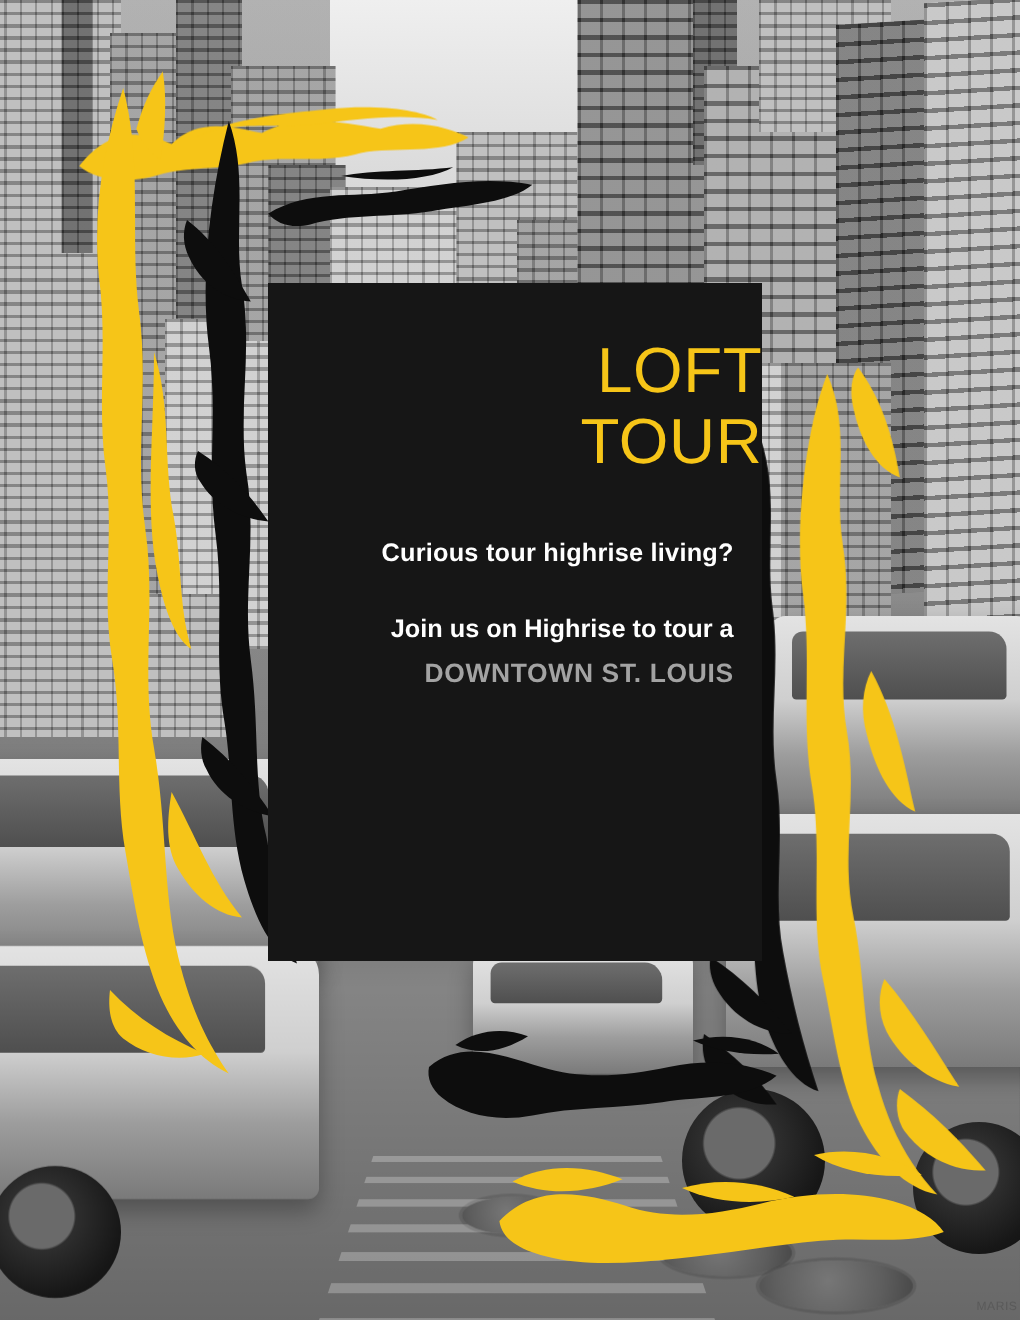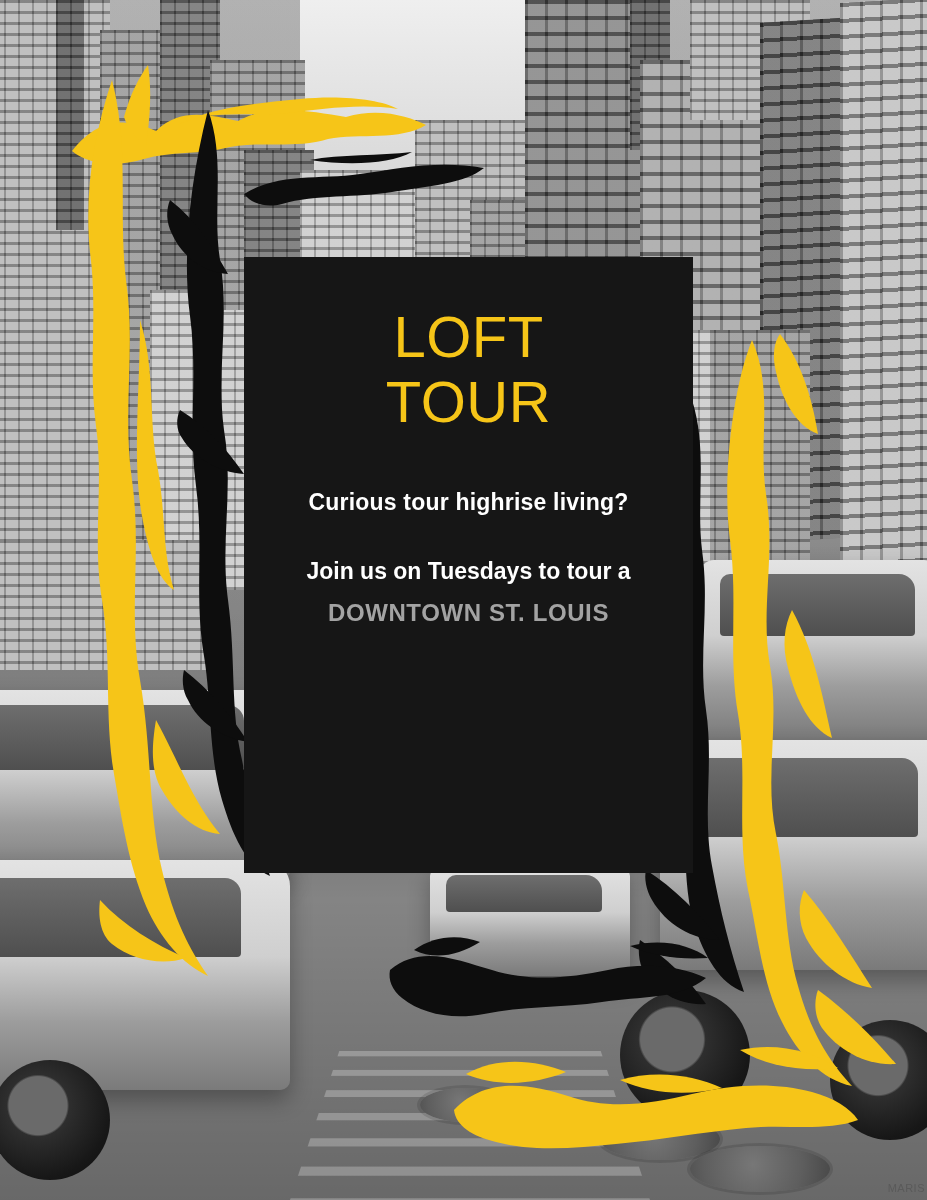--- a/index.html
+++ b/index.html
@@ -109,21 +109,21 @@
 
   
   .panel {
     position: absolute;
     left: 244px;
     top: 257px;
     width: 449px;
     height: 616px;
     background: #161616;
     color: #fff;
-    text-align: center;
+    text-align: right;
   }
   .headline {
     color: #F6C518;
     font-weight: 400;
     font-size: 58px;
     line-height: 1.12;
     letter-spacing: 0.5px;
     margin: 0;
     padding-top: 48px;
   }
@@ -302,19 +302,19 @@
   </div>
 
   <div class="panel">
     <h1 class="headline">
       <span>LOFT</span>
       <span>TOUR</span>
     </h1>
 
     <div class="body-block">
       <p class="lead">Curious tour  highrise living?</p>
-      <p class="invite">Join us on Tuesdays to tour a</p>
+      <p class="invite">Join us on Highrise to tour a</p>
       <p class="location">DOWNTOWN ST. LOUIS</p>
     </div>
   </div>
 
   <div class="watermark">MARIS</div>
 </div>
 
 </body></html>

